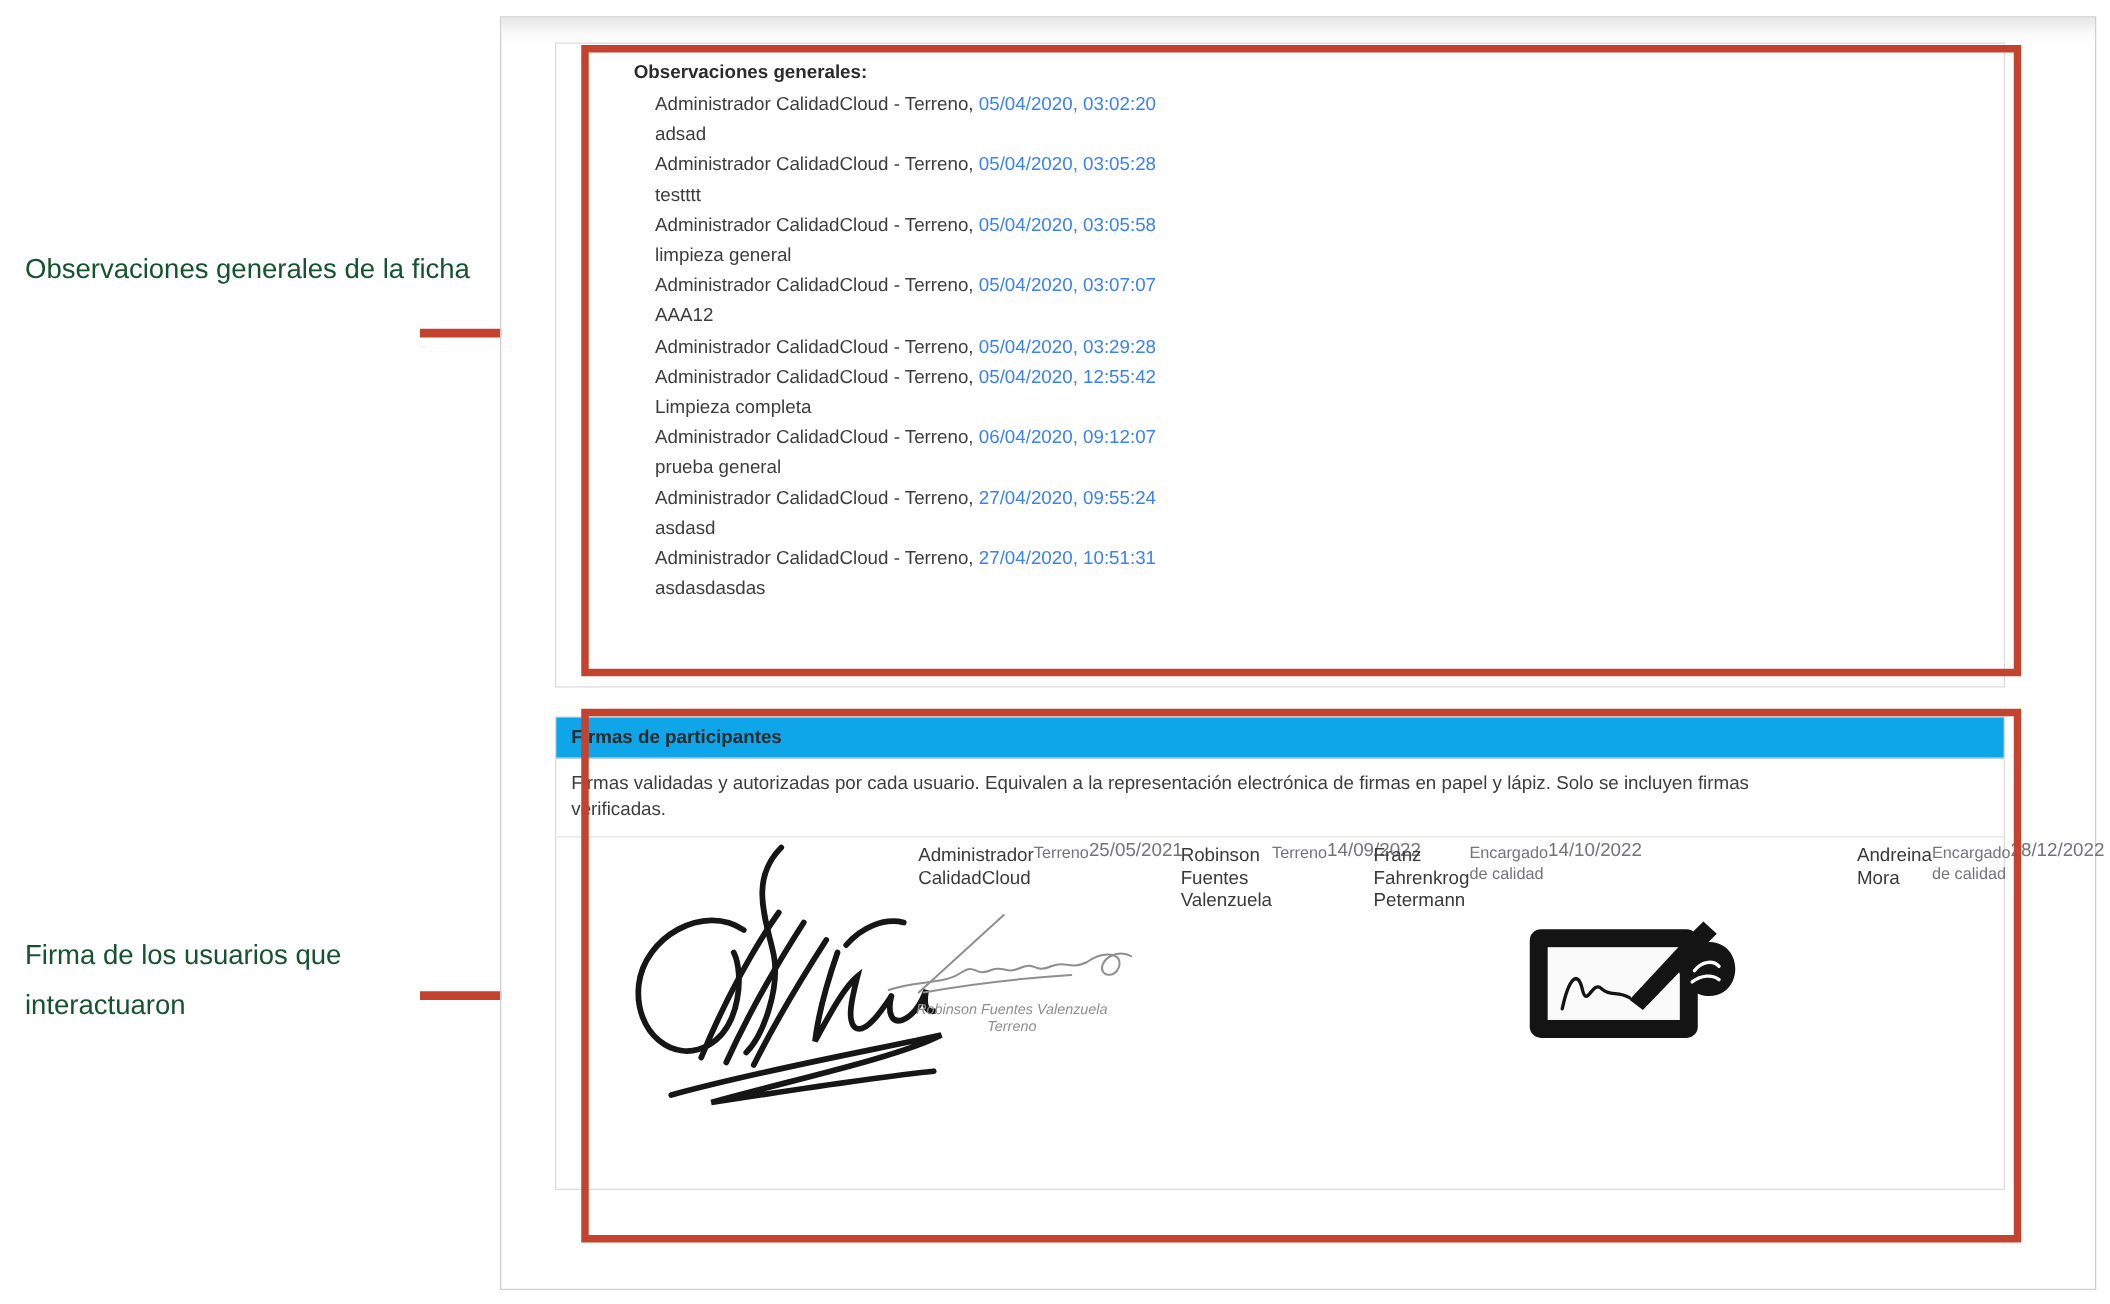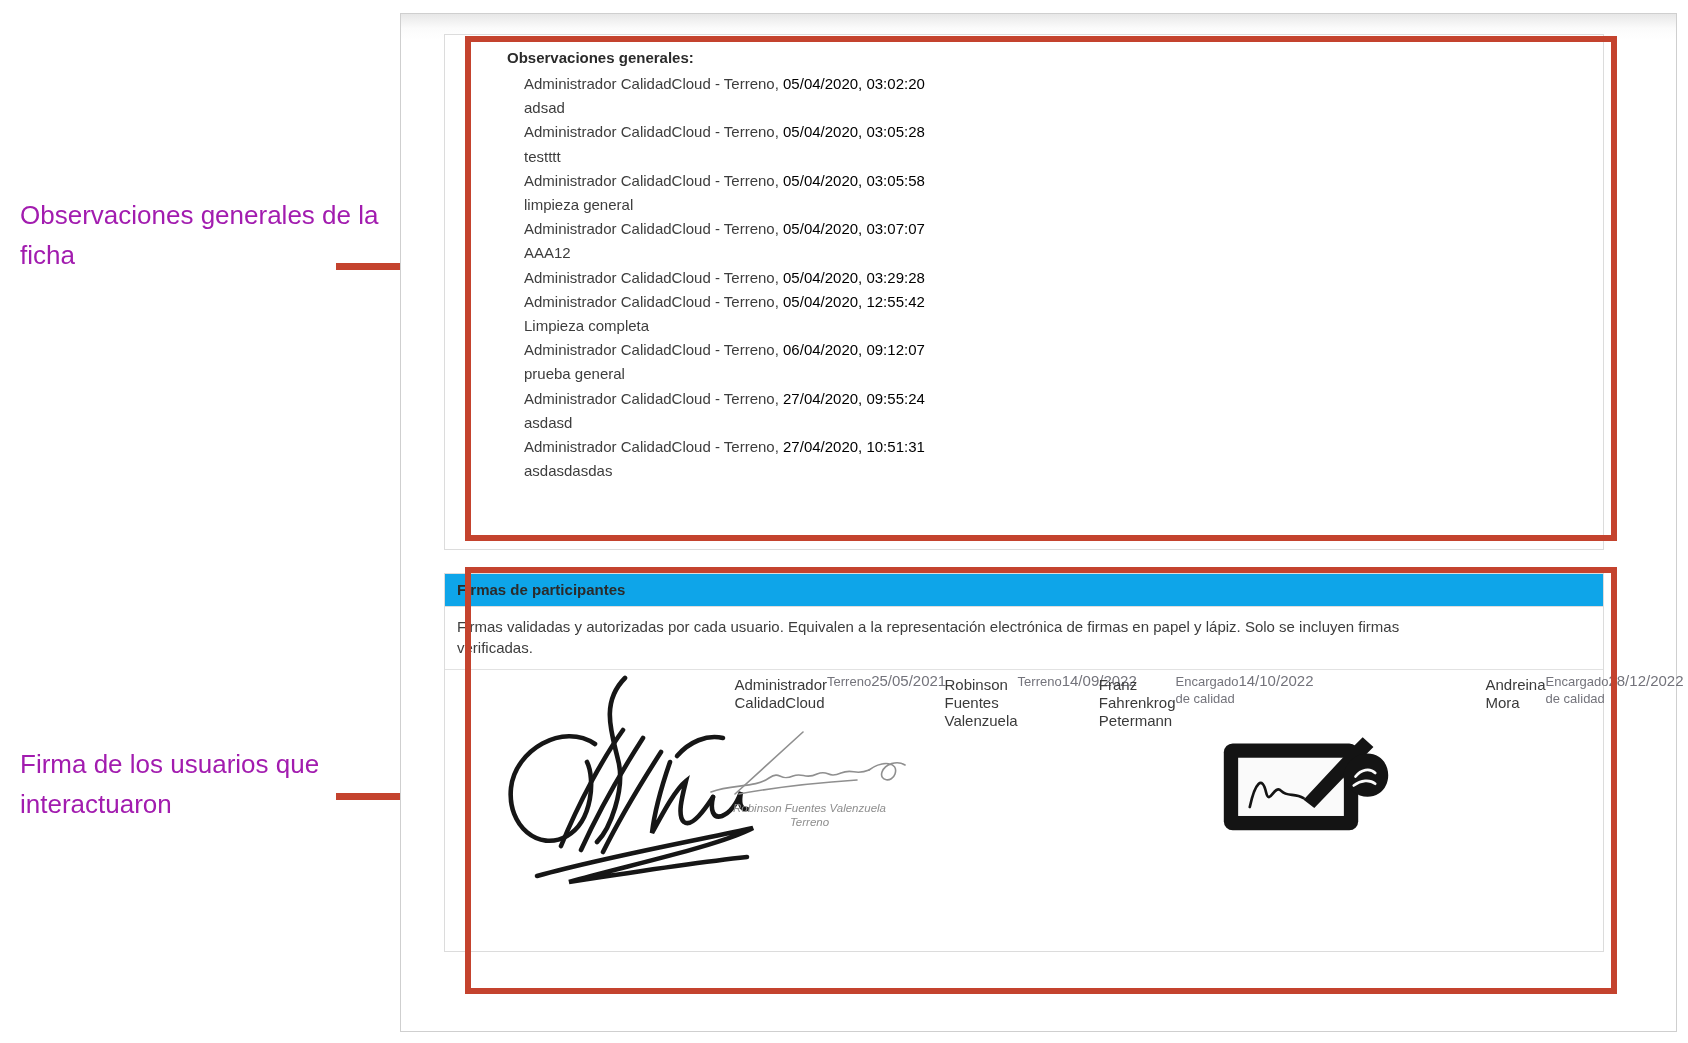--- a/index.html
+++ b/index.html
@@ -2,21 +2,21 @@
 <html style="--accent: #c4432e;"><head>
 <meta charset="utf-8">
 <style>
   :root { --accent:#c4432e; }
   * { margin:0; padding:0; box-sizing:border-box; }
   html,body { background:#ffffff; }
   body { font-family:"Liberation Sans","DejaVu Sans",sans-serif; }
   .canvas { position:relative; width:1688px; height:1043px; background:#fff; overflow:hidden; }
 
   
-  .annot-label { position:absolute; left:20px; font-size:26px; line-height:40px; color:#a21caf; }
+  .annot-label { position:absolute; left:20px; font-size:22px; line-height:40px; color:#14532d; }
   #lbl1 { top:195px; width:380px; }
   #lbl2 { top:744px; width:380px; }
 
   
   .arrow { position:absolute; width:130px; height:28px; }
   #arrow1 { left:336px; top:252px; }
   #arrow2 { left:336px; top:782px; }
   .arrow-line { position:absolute; left:0; top:11px; width:106px; height:7px; background:var(--accent); }
   .arrow-head { position:absolute; left:104px; top:0; width:0; height:0;
     border-left:26px solid var(--accent); border-top:14px solid transparent; border-bottom:14px solid transparent; }
@@ -24,21 +24,21 @@
   
   .panel { position:absolute; left:400px; top:13px; width:1277px; height:1019px;
     border:1px solid #cfcfcf; background:linear-gradient(#e7e7e7 0px,#fbfbfb 14px,#ffffff 26px); }
 
   
   .obs-box { position:absolute; left:43px; top:20px; width:1160px; height:516px;
     border:1px solid #dcdcdc; background:#fff;padding-left:20px; }
   .obs-title { margin:11px 0 2px 42px; font-size:15px; font-weight:bold; color:#2b2b2b; line-height:24px; }
   .obs-list { margin-left:59px; font-size:15px; line-height:24.2px; color:#3d3d3d; }
   .obs-author { color:#3d3d3d; }
-  .obs-time { color:#000000; }
+  .obs-time { color:#3b82f6; }
 
   
   .firmas-box { position:absolute; left:43px; top:559px; width:1160px; height:379px;
     border:1px solid #dcdcdc; background:#fff; }
   .firmas-header { height:33px; padding:7px 12px; background:#0ea5e9; border-bottom:1px solid #ddd;
     font-size:15px; font-weight:bold; color:#2b2b2b; }
   .firmas-desc { padding:9px 12px 11px 12px; max-width:990px; font-size:15px; line-height:21px;
     color:#3d3d3d; }
   .firmas-sep { border-bottom:1px solid #e2e2e2; }
   .sig-row { display:flex; }

